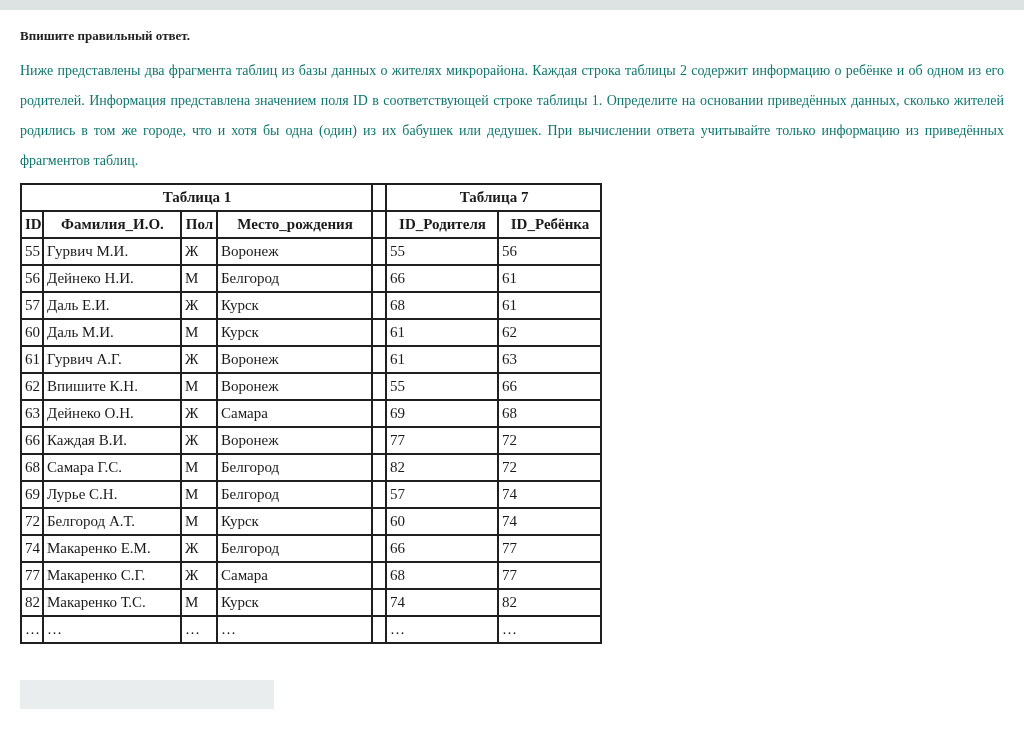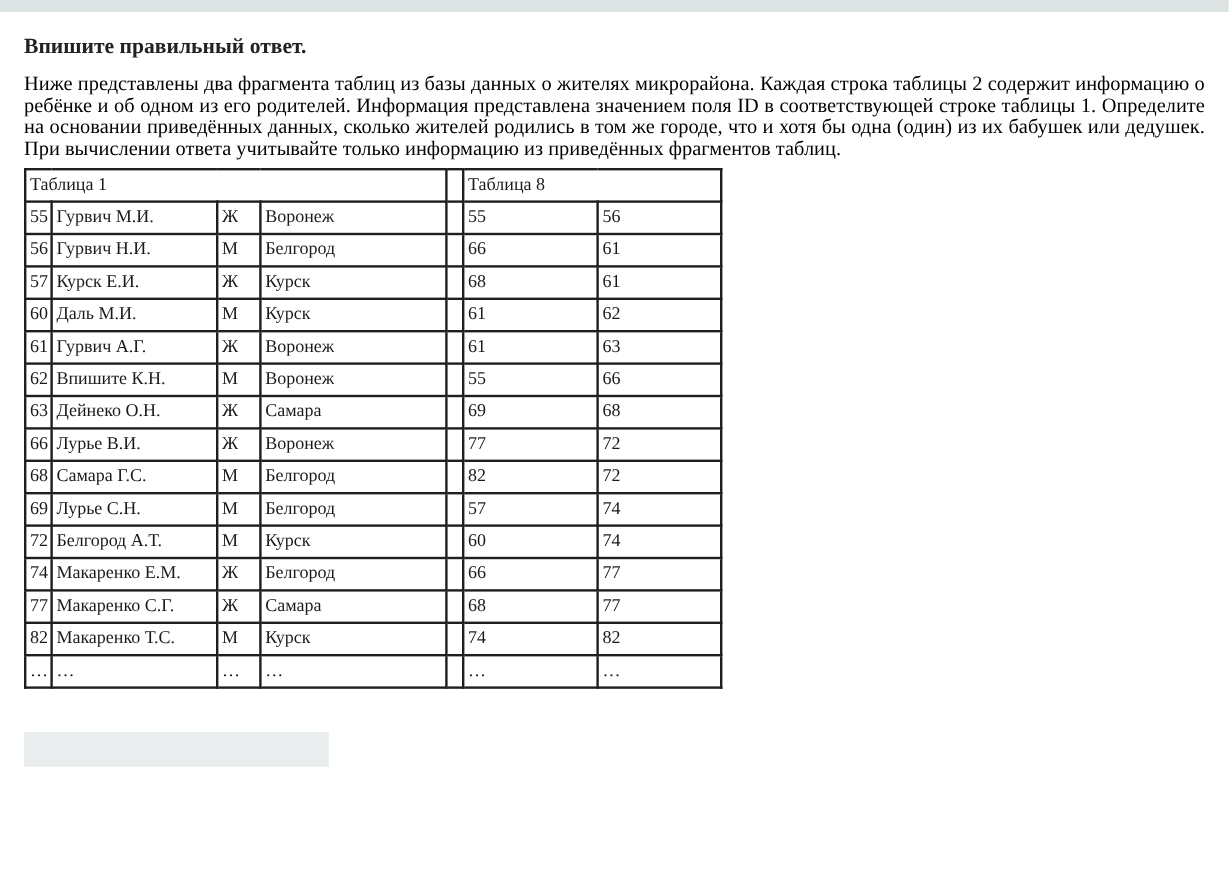--- a/index.html
+++ b/index.html
@@ -16,51 +16,52 @@
   .top-bar {
     width: 100%;
     height: 10px;
     background: #dde2e2;
   }
   .content {
     padding: 0 20px;
   }
   .heading {
     margin: 18px 0 0 0;
-    font-size: 18px;
+    font-size: 13px;
     font-weight: bold;
     color: #222222;
   }
   .task {
     margin: 12px 0 0 0;
-    font-size: 17px;
-    line-height: 18px;
+    font-size: 14px;
+    line-height: 30px;
     text-align: justify;
-    color: #000000;
+    color: #0f766e;
   }
   table.db-table {
     margin-top: 7px;
     border-collapse: collapse;
     table-layout: fixed;
     width: 580px;
     font-size: 15px;
   }
   table.db-table th,
   table.db-table td {
     border: 2px solid #1f1f1f;
     padding: 1px 2px 2px 3px;
     height: 27px;
     text-align: left;
     vertical-align: middle;
     white-space: nowrap;
     overflow: hidden;
     font-weight: normal;
   }
   table.db-table thead th {
-    font-weight: normal;
+    font-weight: bold;
+    text-align: center;
   }
   .answer-input {
     display: block;
     margin-top: 36px;
     width: 254px;
     height: 29px;
     background: #e9edee;
     border: none;
     outline: none;
     font-family: "Liberation Serif", serif;
@@ -86,45 +87,54 @@
         <col style="width: 36px;">
         <col style="width: 155px;">
         <col style="width: 14px;">
         <col style="width: 112px;">
         <col style="width: 103px;">
       </colgroup>
     <thead>
       <tr>
         <th colspan="4">Таблица 1</th>
         <th></th>
-        <th colspan="2">Таблица 8</th>
+        <th colspan="2">Таблица 7</th>
       </tr>
+      <tr id="header-row">
+          <th>ID</th>
+          <th>Фамилия_И.О.</th>
+          <th>Пол</th>
+          <th>Место_рождения</th>
+          <th></th>
+          <th>ID_Родителя</th>
+          <th>ID_Ребёнка</th>
+        </tr>
     </thead>
     <tbody id="table-body">
         <tr>
           <td>55</td>
           <td>Гурвич М.И.</td>
           <td>Ж</td>
           <td>Воронеж</td>
           <td></td>
           <td>55</td>
           <td>56</td>
         </tr>
         <tr>
           <td>56</td>
-          <td>Гурвич Н.И.</td>
+          <td>Дейнеко Н.И.</td>
           <td>М</td>
           <td>Белгород</td>
           <td></td>
           <td>66</td>
           <td>61</td>
         </tr>
         <tr>
           <td>57</td>
-          <td>Курск Е.И.</td>
+          <td>Даль Е.И.</td>
           <td>Ж</td>
           <td>Курск</td>
           <td></td>
           <td>68</td>
           <td>61</td>
         </tr>
         <tr>
           <td>60</td>
           <td>Даль М.И.</td>
           <td>М</td>
@@ -155,21 +165,21 @@
           <td>63</td>
           <td>Дейнеко О.Н.</td>
           <td>Ж</td>
           <td>Самара</td>
           <td></td>
           <td>69</td>
           <td>68</td>
         </tr>
         <tr>
           <td>66</td>
-          <td>Лурье В.И.</td>
+          <td>Каждая В.И.</td>
           <td>Ж</td>
           <td>Воронеж</td>
           <td></td>
           <td>77</td>
           <td>72</td>
         </tr>
         <tr>
           <td>68</td>
           <td>Самара Г.С.</td>
           <td>М</td>

